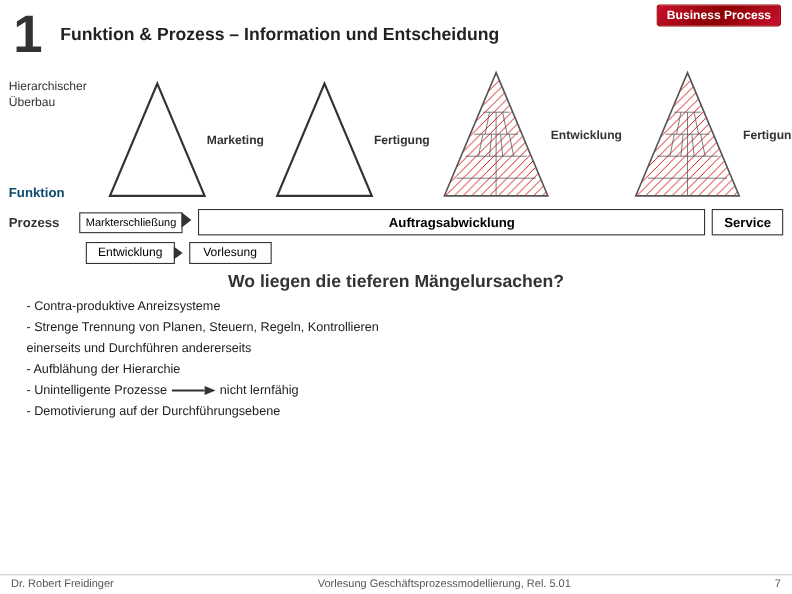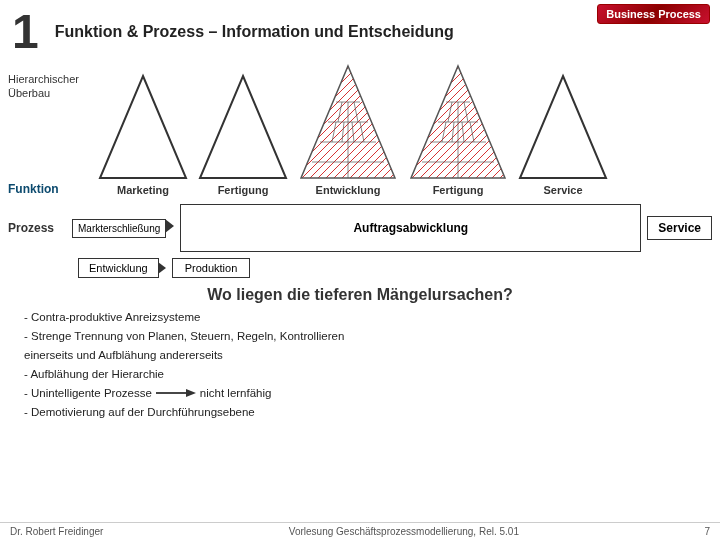--- a/index.html
+++ b/index.html
@@ -64,21 +64,20 @@
     .triangles-row {
       display: flex;
       align-items: flex-end;
       gap: 10px;
       flex: 1;
     }
 
     
     .triangle-wrap {
       display: flex;
-      flex-direction: column;
       align-items: center;
     }
 
     
     .tri-svg {
       display: block;
     }
 
     .tri-label {
       font-size: 11px;
@@ -220,41 +219,41 @@
 </div>
 
 <div style="display:flex; align-items:center; padding: 8px 8px 2px 8px; gap:6px;">
   <div style="width:58px; font-size:12px; font-weight:bold; color:#333;">Prozess</div>
 
   <div style="display:flex; align-items:flex-start;">
     <div style="border:1.5px solid #333; font-size:10px; padding:3px 5px; background:#fff; white-space:nowrap;">Markterschließung</div>
     <div style="width:0; height:0; border-top:7px solid transparent; border-bottom:7px solid transparent; border-left:9px solid #333; margin-left:-1px;"></div>
   </div>
 
-  <div style="border:1.5px solid #333; font-size:12px; font-weight:bold; padding:16px 20px; background:#fff; white-space:nowrap; flex:1; text-align:center;">Auftragsabwicklung</div>
+  <div style="border:1.5px solid #333; font-size:12px; font-weight:bold; padding:4px 20px; background:#fff; white-space:nowrap; flex:1; text-align:center;">Auftragsabwicklung</div>
 
   <div style="border:1.5px solid #333; font-size:12px; font-weight:bold; padding:4px 10px; background:#fff; white-space:nowrap;">Service</div>
 </div>
 
 <div style="display:flex; align-items:center; padding: 4px 8px 2px 72px; gap:6px;">
 
   <div style="display:flex; align-items:center; margin-left:6px;">
     <div style="border:1.5px solid #333; font-size:11px; padding:3px 10px; background:#fff; white-space:nowrap;">Entwicklung</div>
     <div style="width:0; height:0; border-top:6px solid transparent; border-bottom:6px solid transparent; border-left:8px solid #333; margin-left:-1px;"></div>
   </div>
 
-  <div style="border:1.5px solid #333; font-size:11px; padding:3px 12px; background:#fff; white-space:nowrap;">Produktion</div>
+  <div style="border:1.5px solid #333; font-size:11px; padding:3px 12px; background:#fff; white-space:nowrap;">Vorlesung</div>
 </div>
 
 <div style="text-align:center; font-size:16px; font-weight:bold; color:#333; margin:6px 0 4px 0;">Wo liegen die tieferen Mängelursachen?</div>
 
 <div style="padding: 0 16px 0 24px; font-size:11.5px; line-height:1.65; color:#222;">
   <div>- Contra-produktive Anreizsysteme</div>
   <div>- Strenge Trennung von Planen, Steuern, Regeln, Kontrollieren</div>
-  <div>  einerseits und Aufblähung andererseits</div>
+  <div>  einerseits und Durchführen andererseits</div>
   <div>- Aufblähung der Hierarchie</div>
   <div style="display:flex; align-items:center; gap:4px;">
     <span>- Unintelligente Prozesse</span>
     <span style="display:inline-flex; align-items:center; position:relative; width:40px; height:14px;">
       <svg width="40" height="14">
           <line x1="0" y1="7" x2="30" y2="7" stroke="#333" stroke-width="1.8"></line>
           <polygon points="30,3 40,7 30,11" fill="#333"></polygon>
         </svg>
     </span>
     <span>nicht lernfähig</span>

